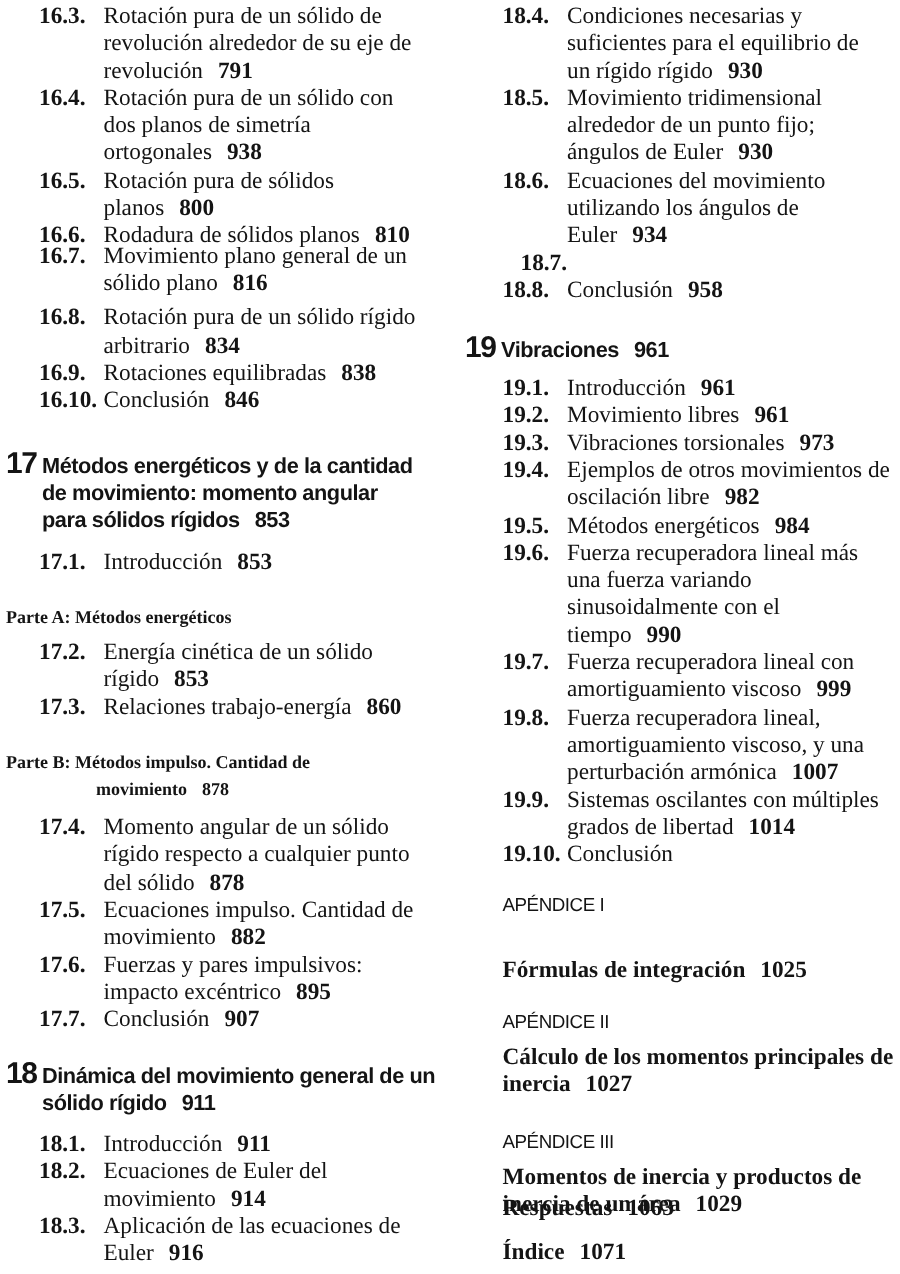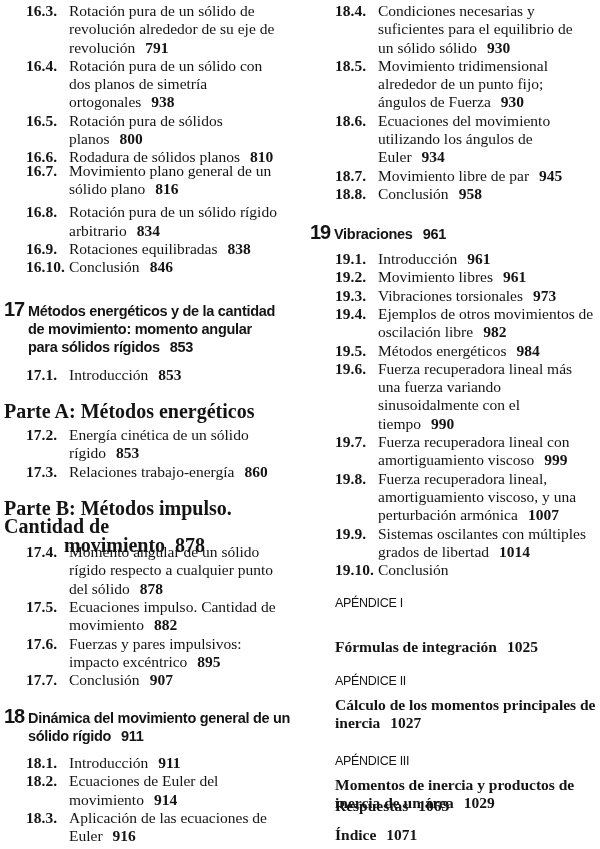--- a/index.html
+++ b/index.html
@@ -8,21 +8,21 @@
   .col-left { left: 0; width: 300px; }
   .col-right { left: 300px; width: 300px; }
   .entry { position: absolute; font-size: 15.5px; line-height: 18.3px; }
   .entry .num { position: absolute; left: 0; top: 0; font-weight: bold; text-align: center; }
   .entry .txt { display: block; }
   .pg { font-weight: bold; margin-left: 10px; }
   .chap { position: absolute; font-family: "Liberation Sans", sans-serif; font-weight: bold; font-size: 14.5px; line-height: 18px; letter-spacing: -0.3px; }
   .chap .cnum { position: absolute; left: 0; top: -2px; font-size: 20px; letter-spacing: -1px; }
   .chap .ctxt { display: block; margin-left: 24px; }
   .chap .pg { margin-left: 10px; }
-  .part { position: absolute; font-weight: bold; font-size: 20px; line-height: 18.3px; }
+  .part { position: absolute; font-weight: bold; font-size: 12px; line-height: 18.3px; }
   .part .ind { display: block; padding-left: 60px; }
   .app-label { position: absolute; font-family: "Liberation Sans", sans-serif; font-size: 12.5px; letter-spacing: -0.3px; }
   .app-title { position: absolute; font-weight: bold; font-size: 15.5px; line-height: 18.3px; }
 </style>
 </head>
 <body>
 
 <div class="col col-left" id="leftcol">
     <div class="entry" style="left: 26px; top: 2px; padding-left: 43px;">
       <span class="num">16.3.</span>
@@ -122,37 +122,36 @@
       <span class="num">18.3.</span>
       <span class="txt"><span>Aplicación de las ecuaciones de</span></span>
       <span class="txt"><span>Euler</span><span class="pg">916</span></span>
     </div>
   </div>
 <div class="col col-right" id="rightcol">
     <div class="entry" style="left: 35px; top: 2px; padding-left: 43px;">
       <span class="num">18.4.</span>
       <span class="txt"><span>Condiciones necesarias y</span></span>
       <span class="txt"><span>suficientes para el equilibrio de</span></span>
-      <span class="txt"><span>un sólido sólido</span><span class="pg">930</span></span>
+      <span class="txt"><span>un rígido rígido</span><span class="pg">930</span></span>
     </div>
     <div class="entry" style="left: 35px; top: 56.9px; padding-left: 43px;">
       <span class="num">18.5.</span>
       <span class="txt"><span>Movimiento tridimensional</span></span>
       <span class="txt"><span>alrededor de un punto fijo;</span></span>
-      <span class="txt"><span>ángulos de Fuerza</span><span class="pg">930</span></span>
+      <span class="txt"><span>ángulos de Euler</span><span class="pg">930</span></span>
     </div>
     <div class="entry" style="left: 35px; top: 111.8px; padding-left: 43px;">
       <span class="num">18.6.</span>
       <span class="txt"><span>Ecuaciones del movimiento</span></span>
       <span class="txt"><span>utilizando los ángulos de</span></span>
       <span class="txt"><span>Euler</span><span class="pg">934</span></span>
     </div>
-    <div class="entry" style="left: 35px; top: 166.7px; padding-left: 43px;">
+    <div class="entry" style="left: 47px; top: 166.7px; padding-left: 43px;">
       <span class="num">18.7.</span>
-      <span class="txt"><span>Movimiento libre de par</span><span class="pg">945</span></span>
     </div>
     <div class="entry" style="left: 35px; top: 185px; padding-left: 43px;">
       <span class="num">18.8.</span>
       <span class="txt"><span>Conclusión</span><span class="pg">958</span></span>
     </div>
     <div class="chap" style="left: 10px; top: 225px;">
       <span class="cnum">19</span>
       <span class="ctxt"><span>Vibraciones</span><span class="pg">961</span></span>
     </div>
     <div class="entry" style="left: 35px; top: 250px; padding-left: 43px;">

